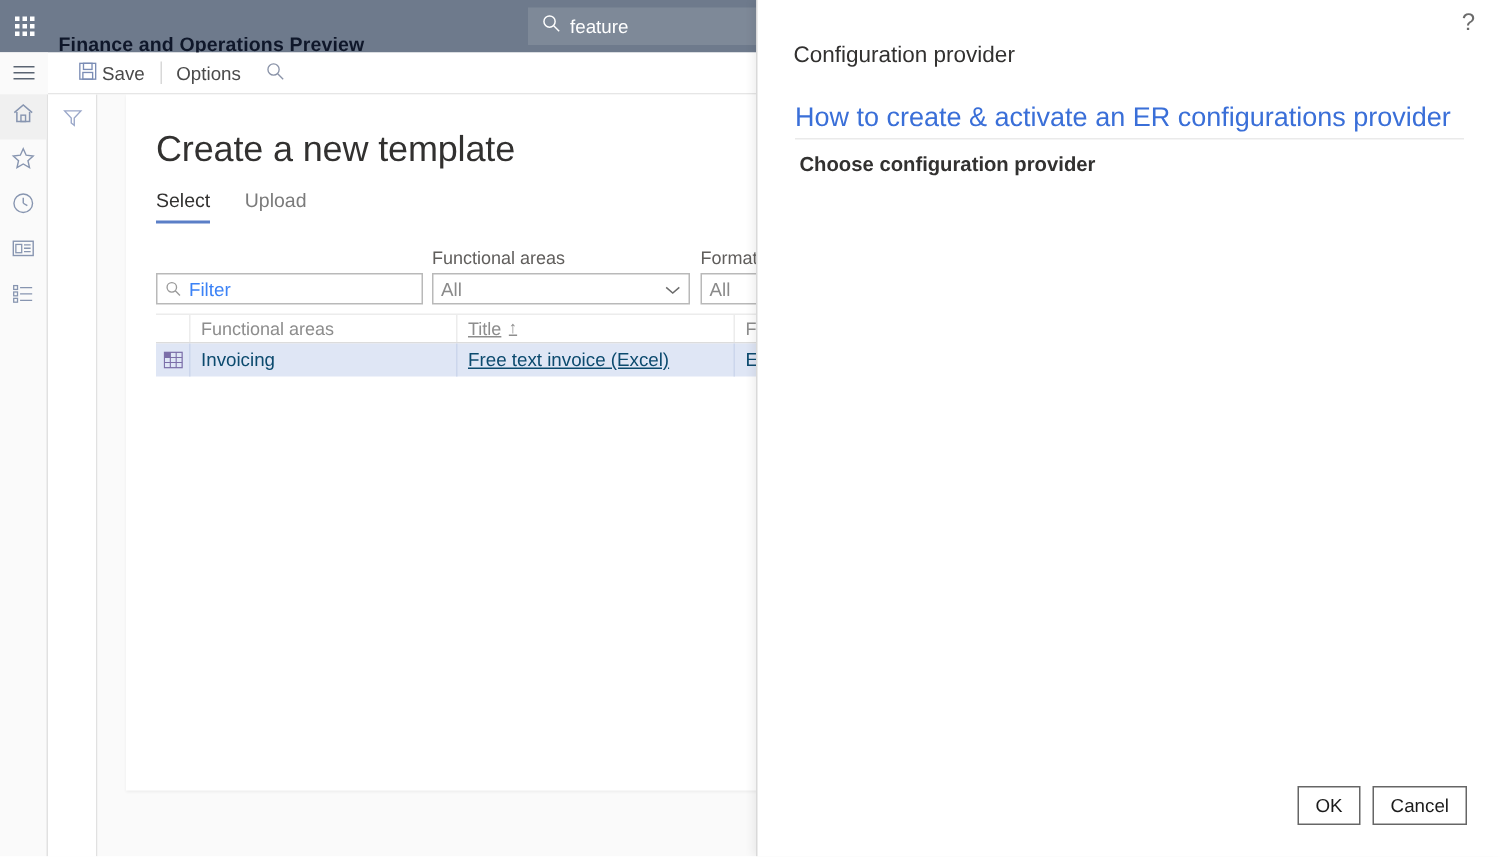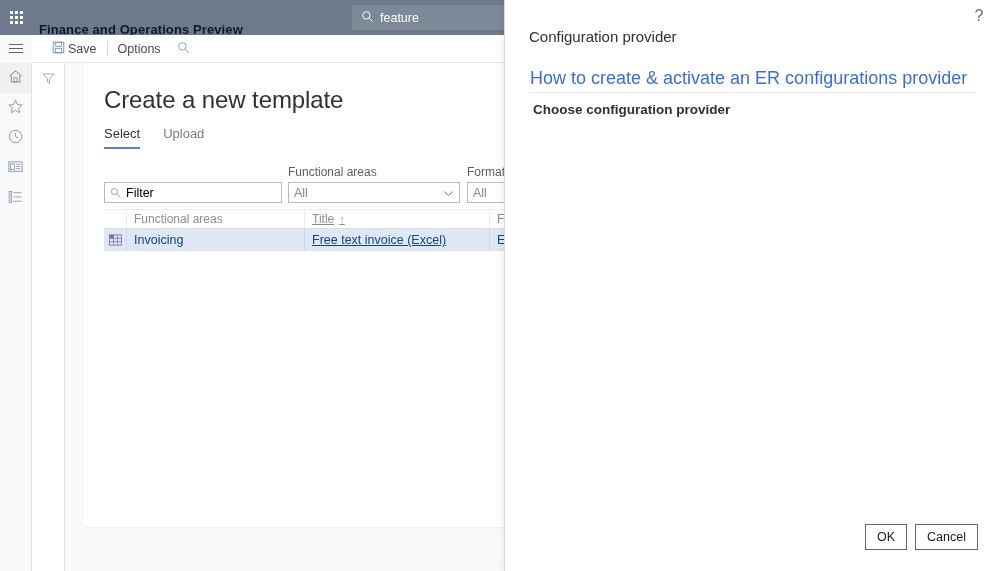--- a/index.html
+++ b/index.html
@@ -98,21 +98,21 @@
   }
   .tab.active { color: #323130; border-bottom: 2px solid #5b7fc7; }
 
   .filters-row { position: absolute; left: 20px; top: 102px; display: flex; align-items: flex-end; }
   .fld { display: flex; flex-direction: column; }
   .fld-label { font-size: 12px; color: #605e5c; margin-bottom: 3px; white-space: nowrap; }
   .txtbox {
     height: 21px; border: 1px solid #b9b9b9; background: #ffffff; display: flex;
     align-items: center; padding: 0 5px; font-size: 12.5px; color: #323130; cursor: text;
   }
-  .txtbox .ph { color: #000000; }
+  .txtbox .ph { color: #3b82f6; }
   .combo { justify-content: space-between; }
   .combo .val { color: #8a8a8a; }
   .caret { margin-left: 6px; }
 
   
   .grid { position: absolute; left: 20px; top: 146px; width: 845px; }
   .grid-head {
     display: flex; height: 20px; align-items: center;
     border-bottom: 1px solid #dcdcdc; border-top: 1px solid #ececec;
   }

